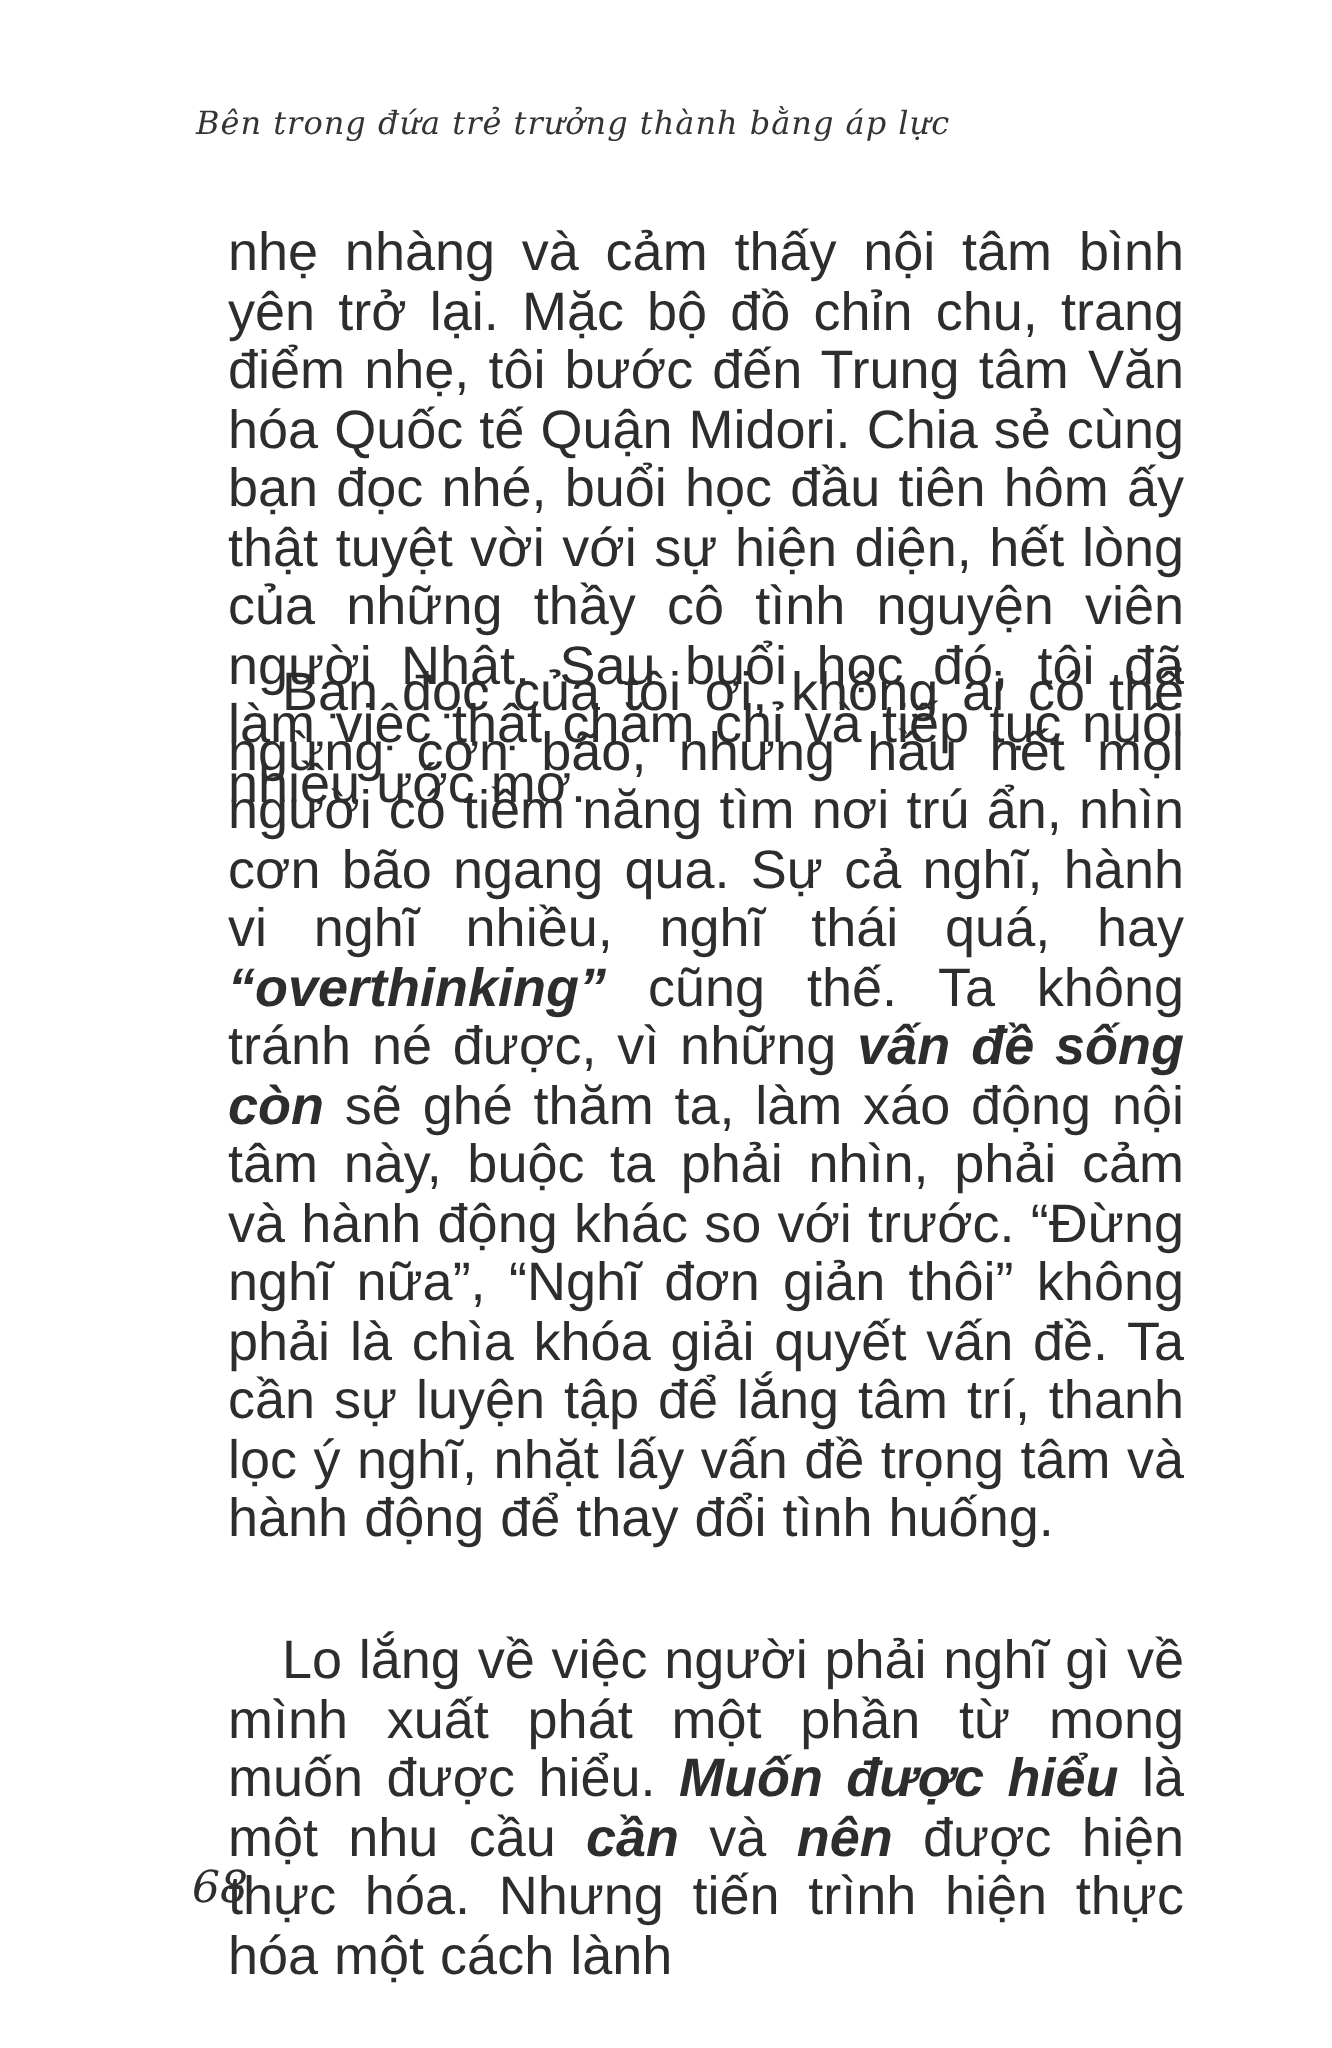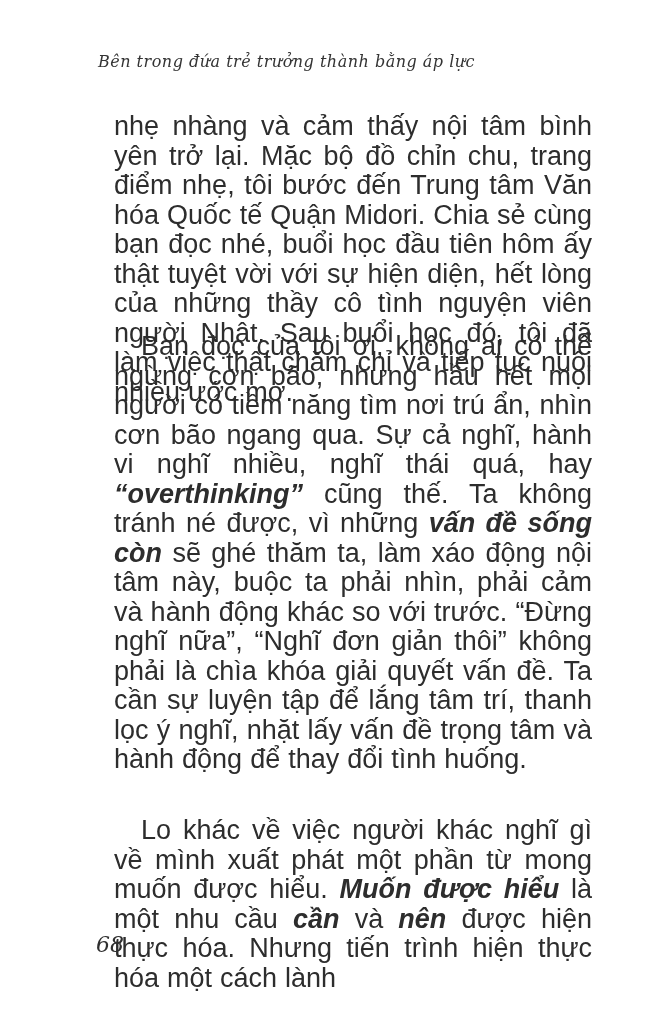--- a/index.html
+++ b/index.html
@@ -83,18 +83,18 @@
   <p class="body-para p1">
     <span>nhẹ nhàng và cảm thấy nội tâm bình yên trở lại. Mặc bộ đồ chỉn chu, trang điểm nhẹ, tôi bước đến Trung tâm Văn hóa Quốc tế Quận Midori. Chia sẻ cùng bạn đọc nhé, buổi học đầu tiên hôm ấy thật tuyệt vời với sự hiện diện, hết lòng của những thầy cô tình nguyện viên người Nhật. Sau buổi học đó, tôi đã làm việc thật chăm chỉ và tiếp tục nuôi nhiều ước mơ.</span>
   </p>
 
   <p class="body-para p2">
     <span>Bạn đọc của tôi ơi, không ai có thể ngừng cơn bão, nhưng hầu hết mọi người có tiềm năng tìm nơi trú ẩn, nhìn cơn bão ngang qua. Sự cả nghĩ, hành vi nghĩ nhiều, nghĩ thái quá, hay </span><span class="it">“overthinking”</span><span> cũng thế. Ta không tránh né được, vì những </span><span class="bi">vấn đề sống còn</span><span> sẽ ghé thăm ta, làm xáo động nội tâm này, buộc ta phải nhìn, phải cảm và hành động khác so với trước. “Đừng nghĩ nữa”, “Nghĩ đơn giản thôi” không phải là chìa khóa giải quyết vấn đề. Ta cần sự luyện tập để lắng tâm trí, thanh lọc ý nghĩ, nhặt lấy vấn đề trọng tâm và hành động để thay đổi tình huống.</span>
   </p>
 
 
   <p class="body-para p3">
-    <span>Lo khác về việc người khác nghĩ gì về mình xuất phát một phần từ mong muốn được hiểu. </span><span class="bi">Muốn được hiểu</span><span> là một nhu cầu </span><span class="bi">cần</span><span> và </span><span class="bi">nên</span><span> được hiện thực hóa. Nhưng tiến trình hiện thực hóa một cách lành</span>
+    <span>Lo lắng về việc người phải nghĩ gì về mình xuất phát một phần từ mong muốn được hiểu. </span><span class="bi">Muốn được hiểu</span><span> là một nhu cầu </span><span class="bi">cần</span><span> và </span><span class="bi">nên</span><span> được hiện thực hóa. Nhưng tiến trình hiện thực hóa một cách lành</span>
   </p>
 
   <div class="page-number">68</div>
 
 </div>
 
 </body></html>

